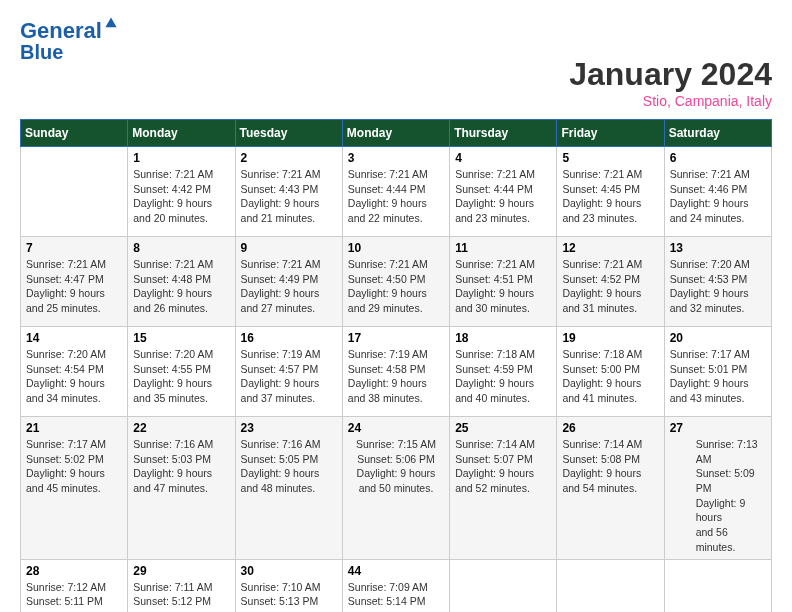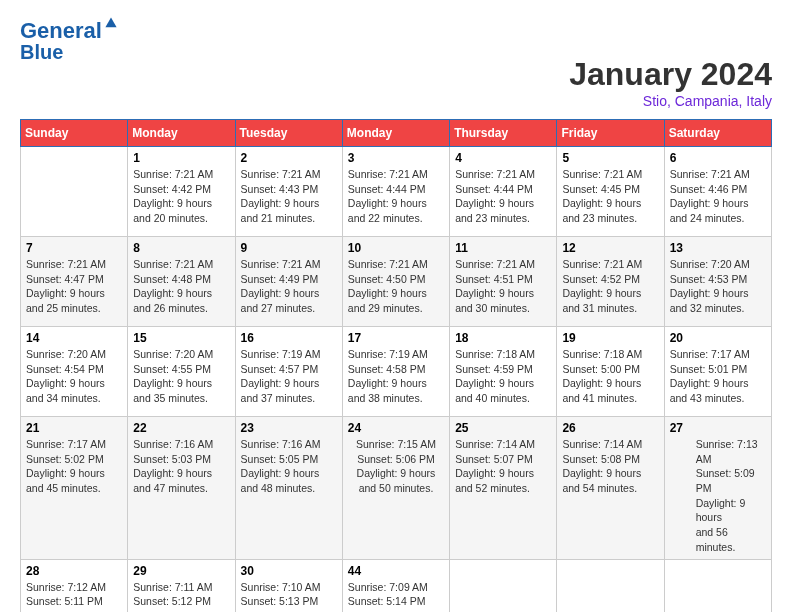--- a/index.html
+++ b/index.html
@@ -39,29 +39,29 @@
       text-align: right;
       margin-top: 36px;
     }
     .month-title {
       font-size: 32px;
       font-weight: bold;
       color: #333;
     }
     .subtitle {
       font-size: 14px;
-      color: #6d28d9;
+      color: #ec4899;
     }
     table {
       width: 100%;
       border-collapse: collapse;
       font-size: 11px;
     }
     thead tr th {
-      background-color: #ef4444;
+      background-color: #14532d;
       color: #fff;
       padding: 6px 4px;
       text-align: left;
       font-size: 12px;
       font-weight: bold;
       border: 1px solid #2d6db5;
     }
     tbody tr td {
       border: 1px solid #ccc;
       vertical-align: top;

